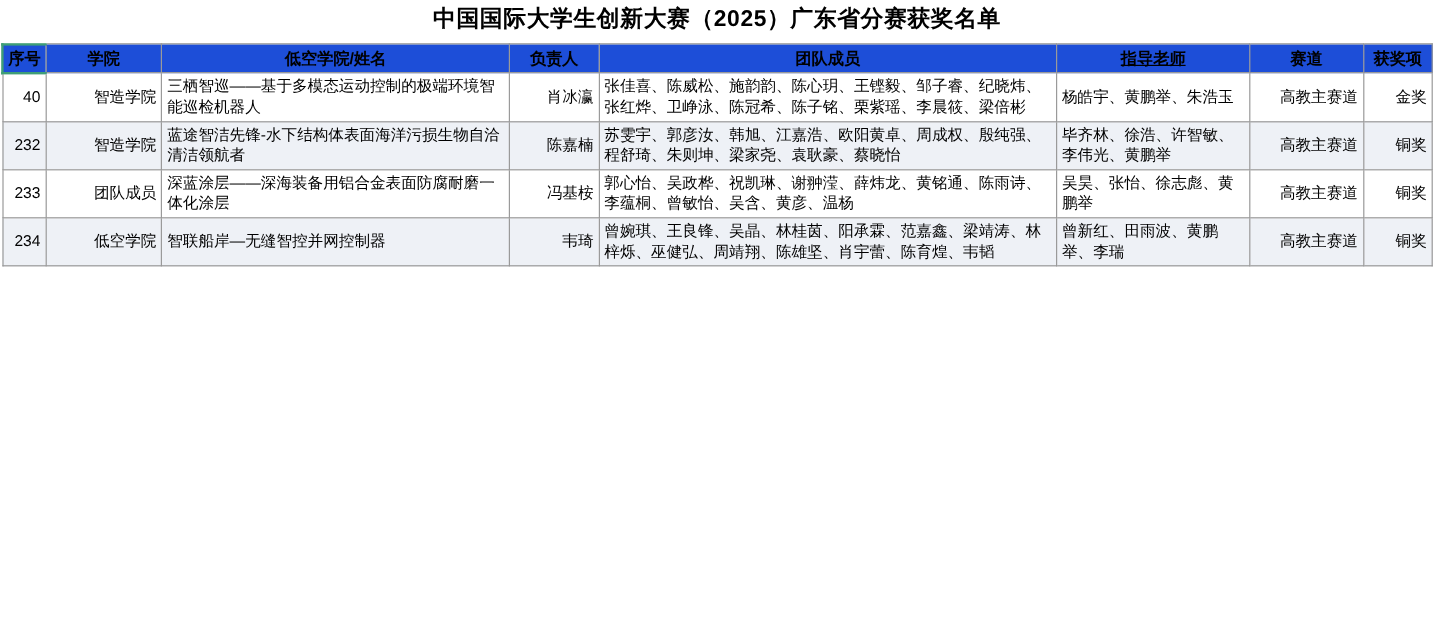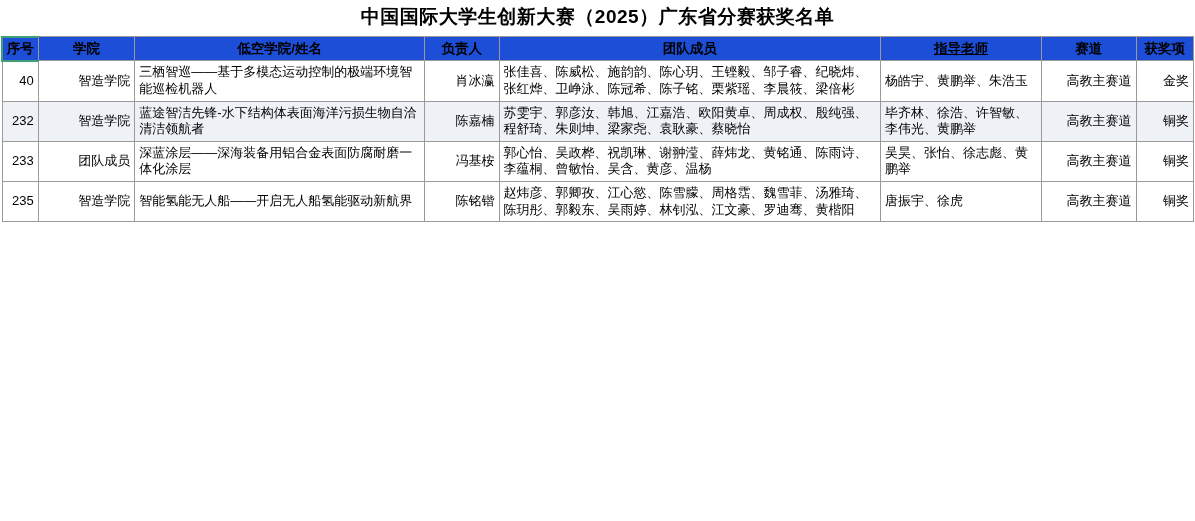--- a/index.html
+++ b/index.html
@@ -129,26 +129,26 @@
         <tr>
           <td class="cell-center">233</td>
           <td class="cell-center">团队成员</td>
           <td class="cell-left">深蓝涂层——深海装备用铝合金表面防腐耐磨一体化涂层</td>
           <td class="cell-center">冯基桉</td>
           <td class="cell-left">郭心怡、吴政桦、祝凯琳、谢翀滢、薛炜龙、黄铭通、陈雨诗、李蕴桐、曾敏怡、吴含、黄彦、温杨</td>
           <td class="cell-left">吴昊、张怡、徐志彪、黄鹏举</td>
           <td class="cell-center">高教主赛道</td>
           <td class="cell-center">铜奖</td>
         </tr>
-        <tr>
-          <td class="cell-center">235</td>
-          <td class="cell-center">智造学院</td>
-          <td class="cell-left">智能氢能无人船——开启无人船氢能驱动新航界</td>
-          <td class="cell-center">陈铭锴</td>
-          <td class="cell-left">赵炜彦、郭卿孜、江心慾、陈雪朦、周格霑、魏雪菲、汤雅琦、陈玥彤、郭毅东、吴雨婷、林钊泓、江文豪、罗迪骞、黄楷阳</td>
-          <td class="cell-left">唐振宇、徐虎</td>
+        <tr class="alt">
+          <td class="cell-center">234</td>
+          <td class="cell-center">低空学院</td>
+          <td class="cell-left">智联船岸—无缝智控并网控制器</td>
+          <td class="cell-center">韦琦</td>
+          <td class="cell-left">曾婉琪、王良锋、吴晶、林桂茵、阳承霖、范嘉鑫、梁靖涛、林梓烁、巫健弘、周靖翔、陈雄坚、肖宇蕾、陈育煌、韦韬</td>
+          <td class="cell-left">曾新红、田雨波、黄鹏举、李瑞</td>
           <td class="cell-center">高教主赛道</td>
           <td class="cell-center">铜奖</td>
         </tr>
       </tbody>
   </table>
 
 </div>
 
 </body></html>

